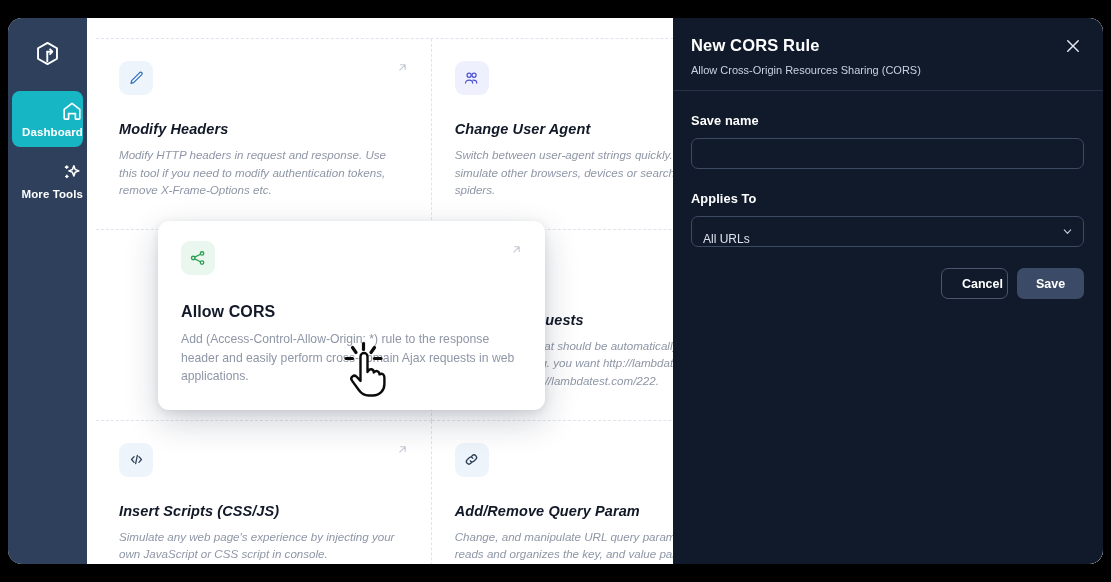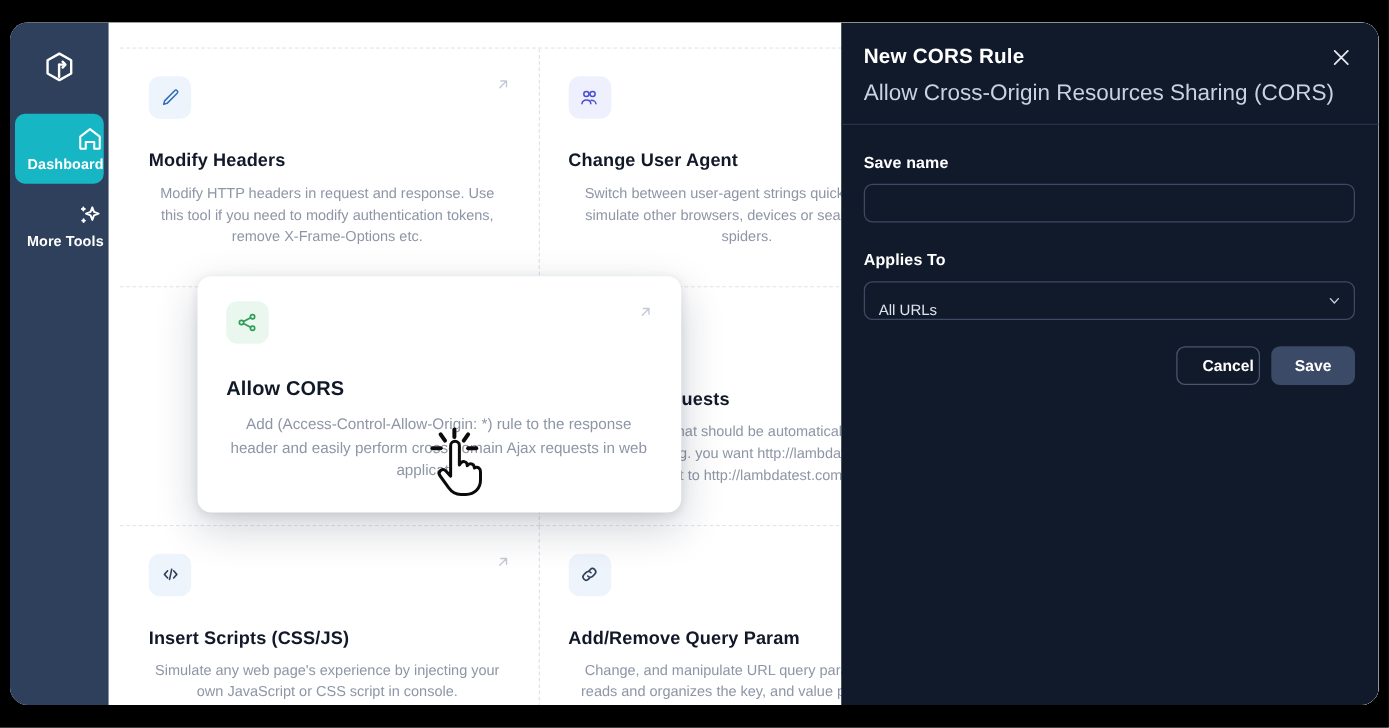--- a/index.html
+++ b/index.html
@@ -72,20 +72,21 @@
     border-top: 1px dashed #dfe4ec;
   }
   .card {
     position: relative;
     padding: 22px 26px 30px 23px;
     border-right: 1px dashed #dfe4ec;
     border-bottom: 1px dashed #dfe4ec;
     min-height: 141px;
     background: #ffffff;
     cursor: pointer;
+    font-style: italic;
   }
   .card:nth-child(3n) { border-right: none; }
   .icon-tile {
     width: 34px; height: 34px;
     border-radius: 9px;
     display: flex; align-items: center; justify-content: center;
   }
   .tile-blue   { background: #eef4fb; }
   .tile-indigo { background: #eef0fd; }
   .tile-green  { background: #eaf7ef; }
@@ -96,21 +97,20 @@
     font-weight: 700;
     color: #111827;
     letter-spacing: .1px;
   }
   .card-desc {
     margin-top: 9px;
     font-size: 11.6px;
     line-height: 1.52;
     color: #8e96a6;
     max-width: 300px;
-    text-align: center;
   }
   .arrow-out {
     position: absolute;
     top: 22px; right: 22px;
     width: 13px; height: 13px;
     color: #c3c9d4;
   }
 
   
   .float-card {
@@ -151,21 +151,21 @@
     position: relative;
   }
   .modal-title {
     font-size: 16.5px;
     font-weight: 700;
     color: #ffffff;
     letter-spacing: .15px;
   }
   .modal-sub {
     margin-top: 9px;
-    font-size: 18px;
+    font-size: 11px;
     color: #c9d2e0;
   }
   .modal-close {
     position: absolute;
     top: 19px; right: 21px;
     width: 18px; height: 18px;
     color: #e4e9f1;
     cursor: pointer;
   }
   .modal-body { padding: 22px 19px 0 18px; }

